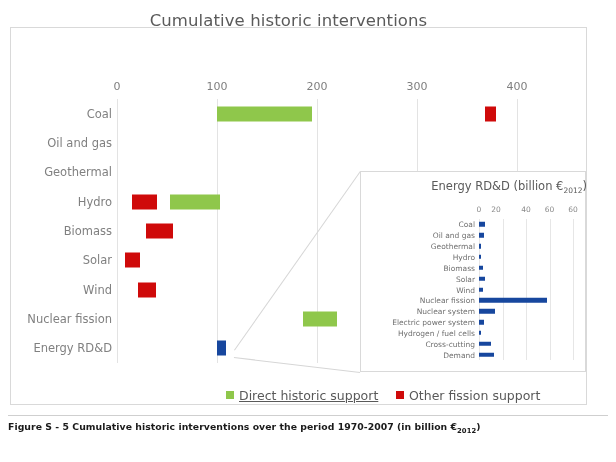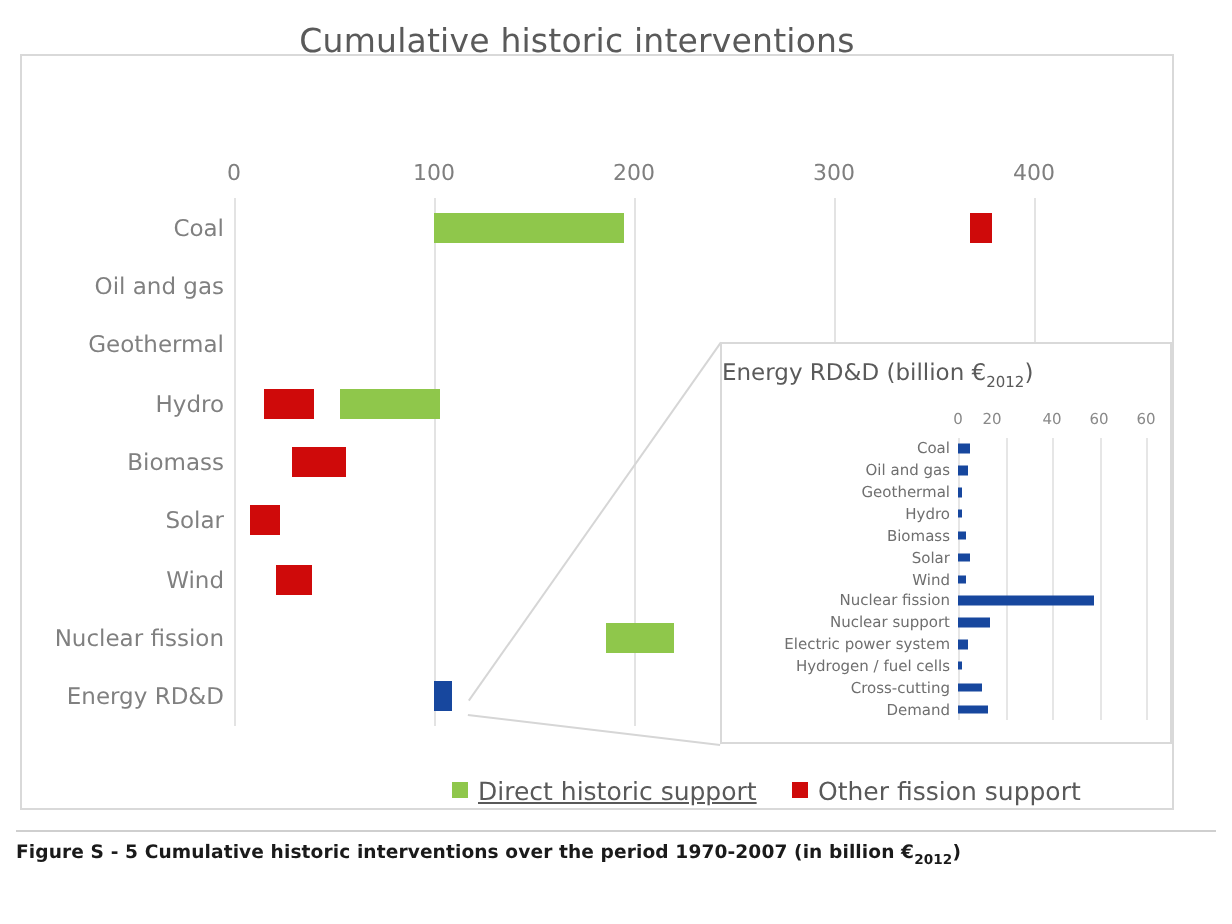--- a/index.html
+++ b/index.html
@@ -20,21 +20,21 @@
   .xaxis{position:absolute;left:0;top:-19px;width:426px;height:16px;}
   .xtick{position:absolute;transform:translateX(-50%);font-size:11px;color:#7f7f7f;white-space:nowrap;}
 
   .cat-labels{position:absolute;left:22px;top:99px;width:90px;height:264px;}
   .cat-label{position:absolute;right:0;transform:translateY(-50%);font-size:11.5px;color:#808080;white-space:nowrap;text-align:right;}
 
   .bar{position:absolute;transform:translateY(-50%);height:15px;border-radius:0;}
 
   
   .inset{position:absolute;left:360px;top:171px;width:226px;height:201px;background:#fff;border:1px solid #d9d9d9;box-sizing:border-box;}
-  .inset-title{position:absolute;left:0;top:7px;width:226px;text-align:left;font-size:11.5px;color:#5a5a5a;}
+  .inset-title{position:absolute;left:0;top:7px;width:226px;text-align:right;font-size:11.5px;color:#5a5a5a;}
   .inset-title .sub{font-size:7.5px;vertical-align:sub;}
 
   .inset-plot{position:absolute;left:118px;top:47px;width:94px;height:141px;}
   .inset-grid{position:absolute;top:0;width:1px;height:141px;background:#e6e6e6;}
   .inset-xaxis{position:absolute;left:0;top:-14px;width:94px;height:12px;}
   .inset-xtick{position:absolute;transform:translateX(-50%);font-size:7.5px;color:#8a8a8a;white-space:nowrap;}
   .inset-cats{position:absolute;left:2px;top:47px;width:112px;height:141px;}
   .inset-cat{position:absolute;right:0;transform:translateY(-50%);font-size:7.5px;color:#6f6f6f;white-space:nowrap;text-align:right;line-height:9px;}
   .ibar{position:absolute;transform:translateY(-50%);height:4.5px;background:#17479e;}
 
@@ -105,21 +105,21 @@
     <div class="inset-title"><span>Energy RD&amp;D (billion €</span><span class="sub">2012</span><span>)</span></div>
     <div class="inset-cats" id="inset-cats">
         <div class="inset-cat" style="top: 5.42308px;">Coal</div>
         <div class="inset-cat" style="top: 16.2692px;">Oil and gas</div>
         <div class="inset-cat" style="top: 27.1154px;">Geothermal</div>
         <div class="inset-cat" style="top: 37.9615px;">Hydro</div>
         <div class="inset-cat" style="top: 48.8077px;">Biomass</div>
         <div class="inset-cat" style="top: 59.6538px;">Solar</div>
         <div class="inset-cat" style="top: 70.5px;">Wind</div>
         <div class="inset-cat" style="top: 81.3462px;">Nuclear fission</div>
-        <div class="inset-cat" style="top: 92.1923px;">Nuclear support</div>
+        <div class="inset-cat" style="top: 92.1923px;">Nuclear system</div>
         <div class="inset-cat" style="top: 103.038px;">Electric power system</div>
         <div class="inset-cat" style="top: 113.885px;">Hydrogen / fuel cells</div>
         <div class="inset-cat" style="top: 124.731px;">Cross-cutting</div>
         <div class="inset-cat" style="top: 135.577px;">Demand</div>
       </div>
     <div class="inset-plot" id="inset-plot">
       <div class="inset-xaxis" id="inset-xaxis">
           <div class="inset-xtick" style="left: 0px;">0</div>
           <div class="inset-xtick" style="left: 17px;">20</div>
           <div class="inset-xtick" style="left: 47px;">40</div>

